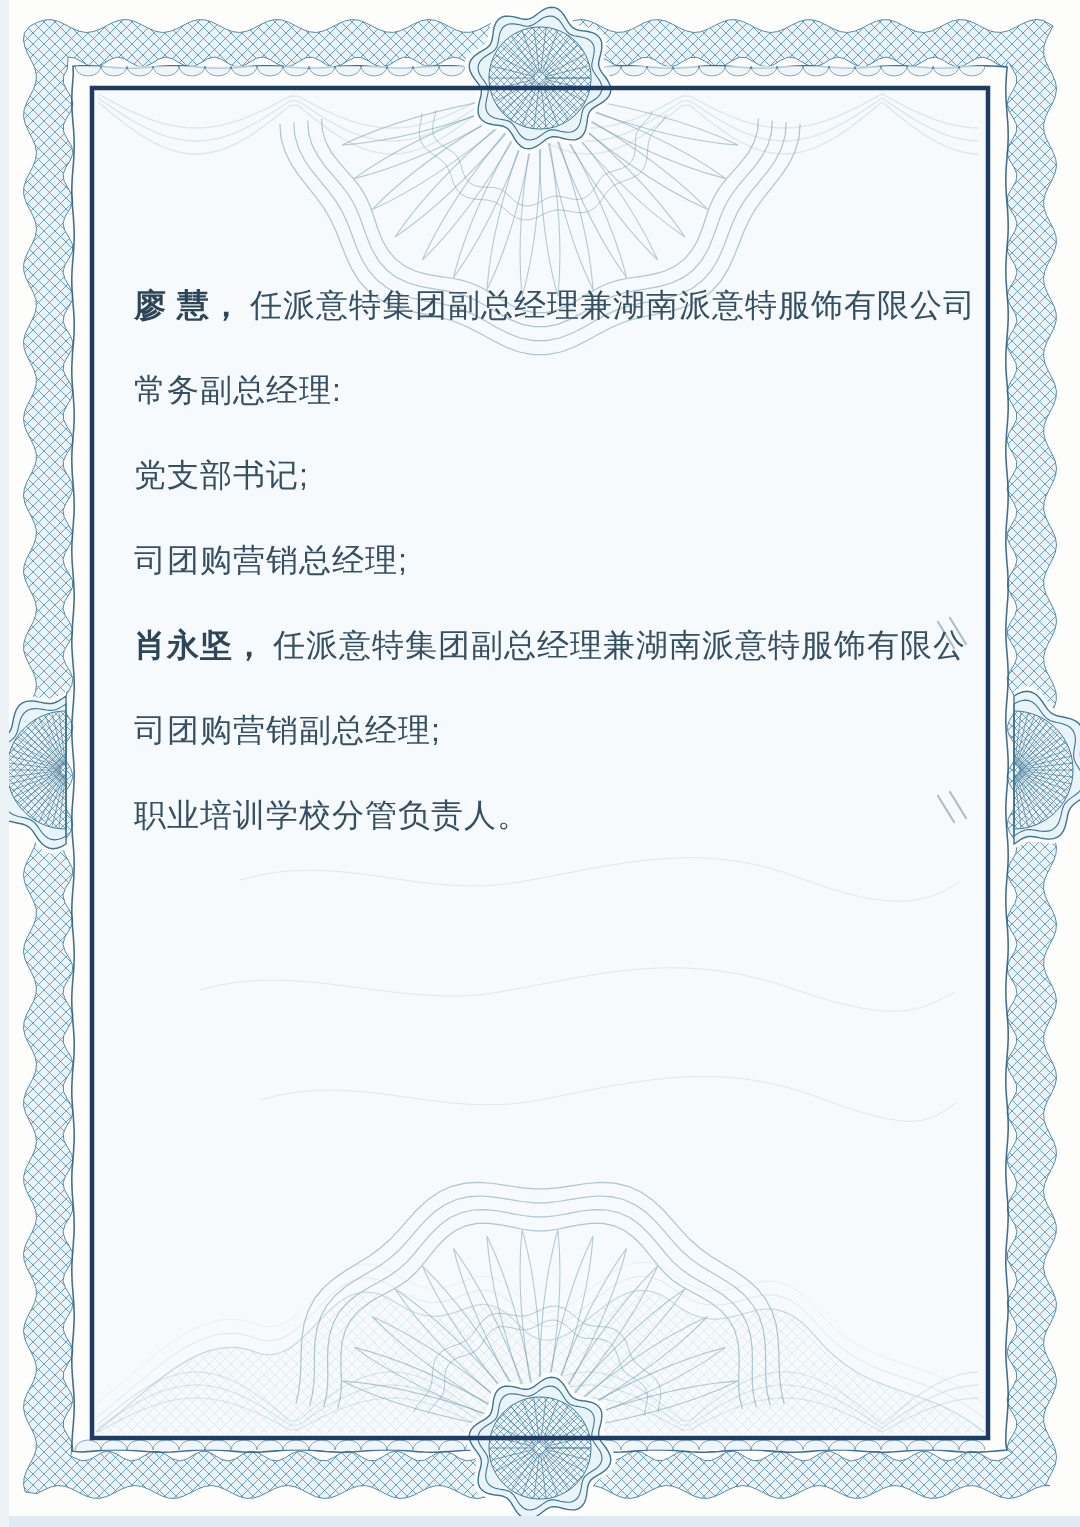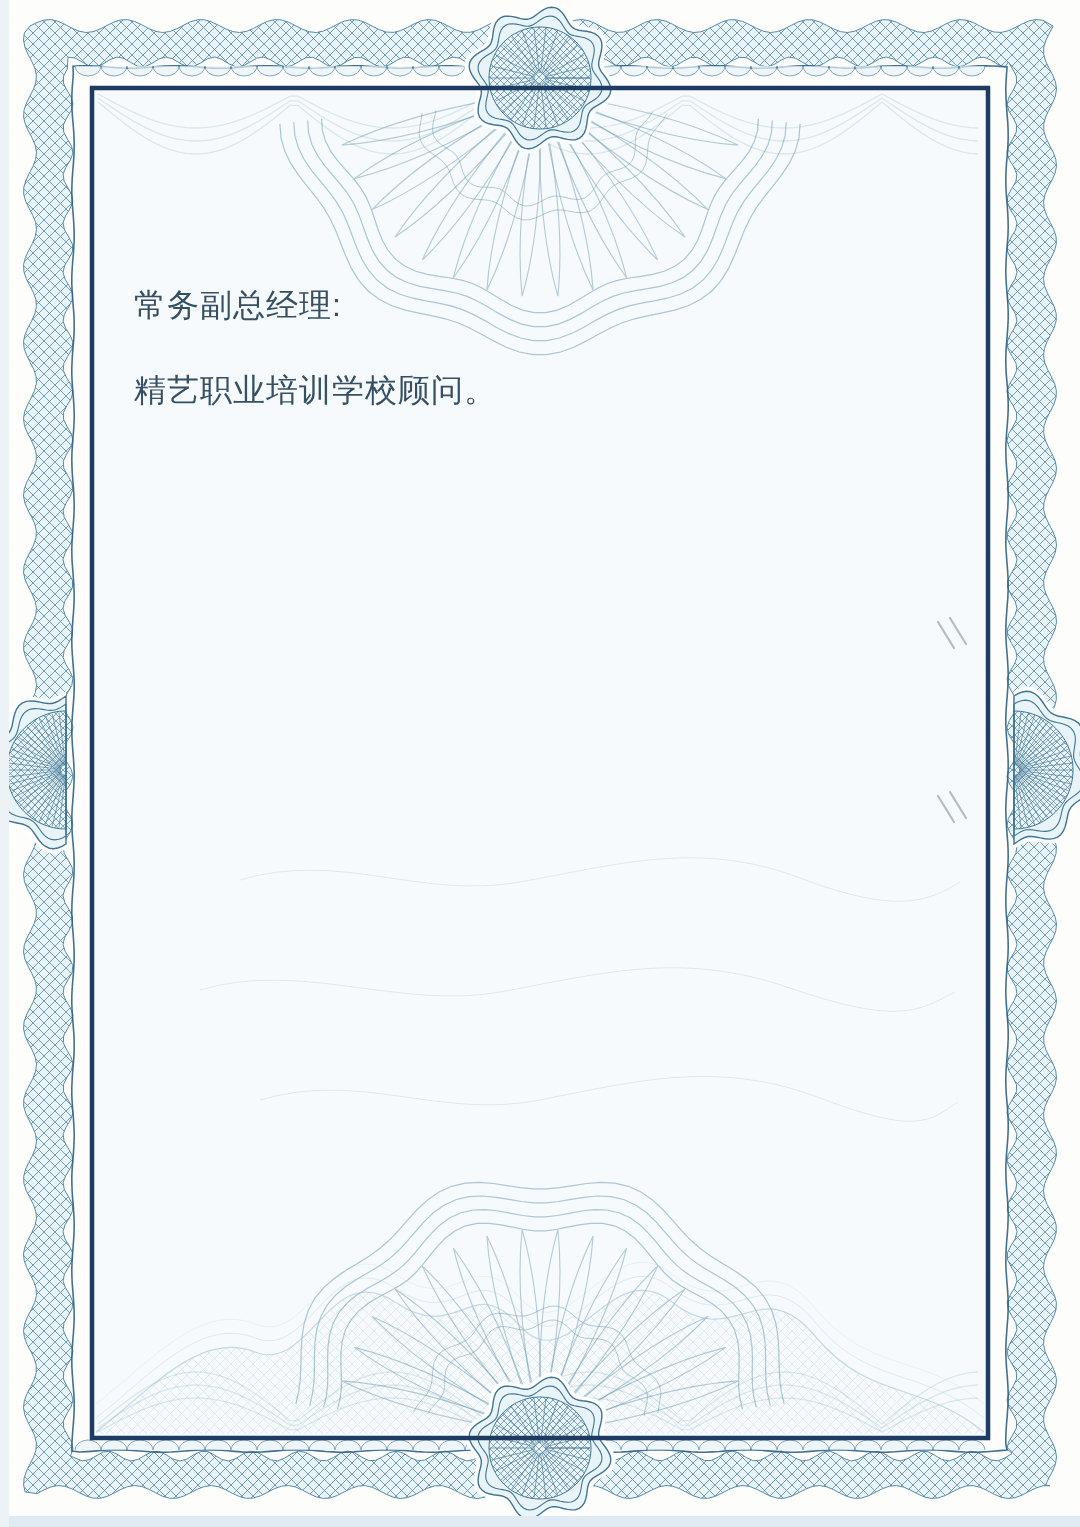--- a/index.html
+++ b/index.html
@@ -247,29 +247,36 @@
         <line x1="1014.0" y1="775.0" x2="1014.0" y2="828.0" stroke="#3f7592" stroke-width="0.8" opacity="0.8"></line>
       </g>
       <rect x="92" y="88" width="896" height="1350" fill="none" stroke="#1e3c63" stroke-width="4.5"></rect>
       <rect x="0" y="1516" width="1080" height="11" fill="#dfeaf2"></rect>
       <rect x="0" y="0" width="9" height="1527" fill="#edf2f6"></rect>
     </svg>
 
   <main class="content">
 
     <div class="entry">
+      <p class="line"><span class="name">廖 慧，</span><span>任派意特集团副总经理兼湖南派意特服饰有限公司</span></p>
       <p class="line"><span>常务副总经理:</span></p>
     </div>
 
     <div class="entry">
-    </div>
-
-    <div class="entry">
-    </div>
-
-
-
-    <div class="entry">
-      <p class="line"><span>精艺职业培训学校顾问。</span></p>
+      <p class="line"><span>党支部书记;</span></p>
+    </div>
+
+    <div class="entry">
+      <p class="line"><span>司团购营销总经理;</span></p>
+    </div>
+
+    <div class="entry">
+      <p class="line"><span class="name">肖永坚，</span><span>任派意特集团副总经理兼湖南派意特服饰有限公</span></p>
+      <p class="line"><span>司团购营销副总经理;</span></p>
+    </div>
+
+
+    <div class="entry">
+      <p class="line"><span>职业培训学校分管负责人。</span></p>
     </div>
 
   </main>
 </div>
 
 </body></html>

